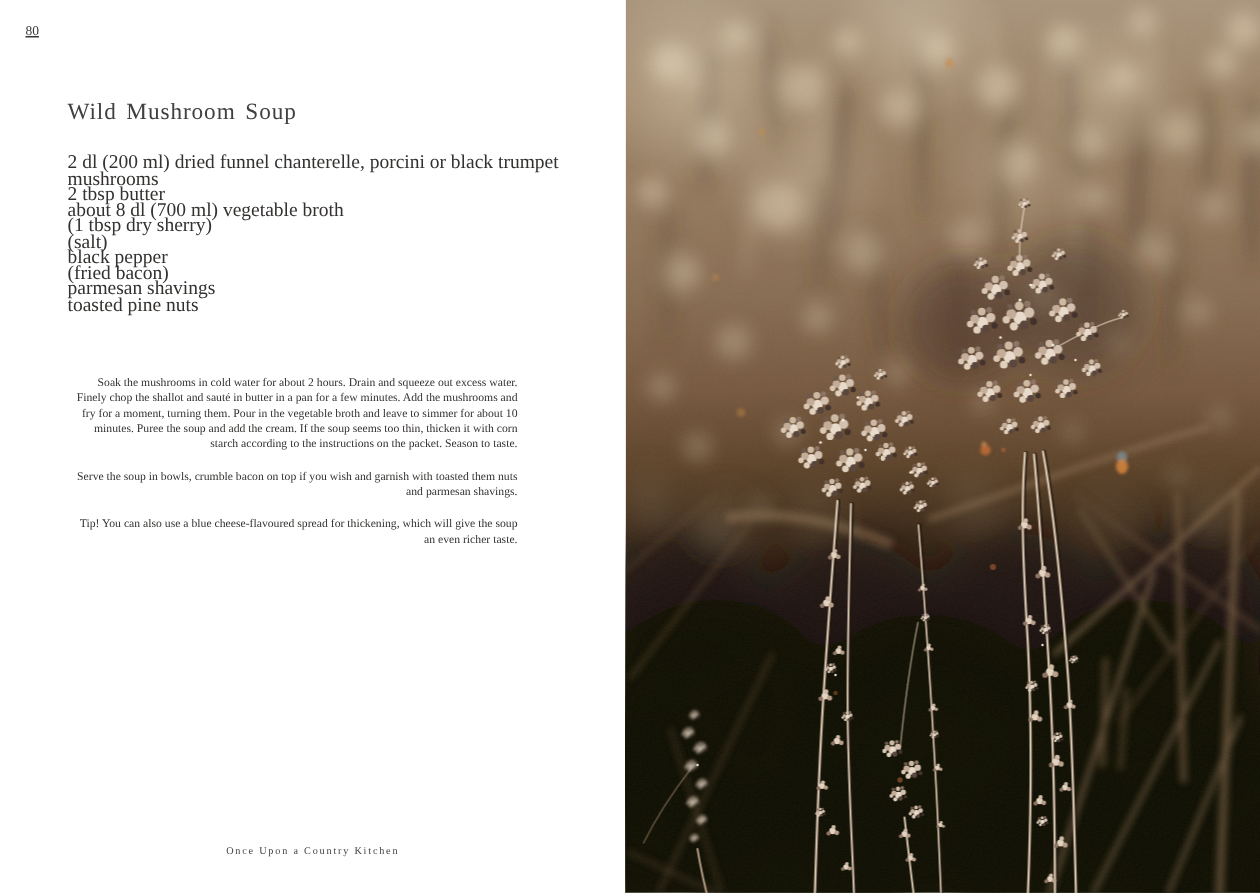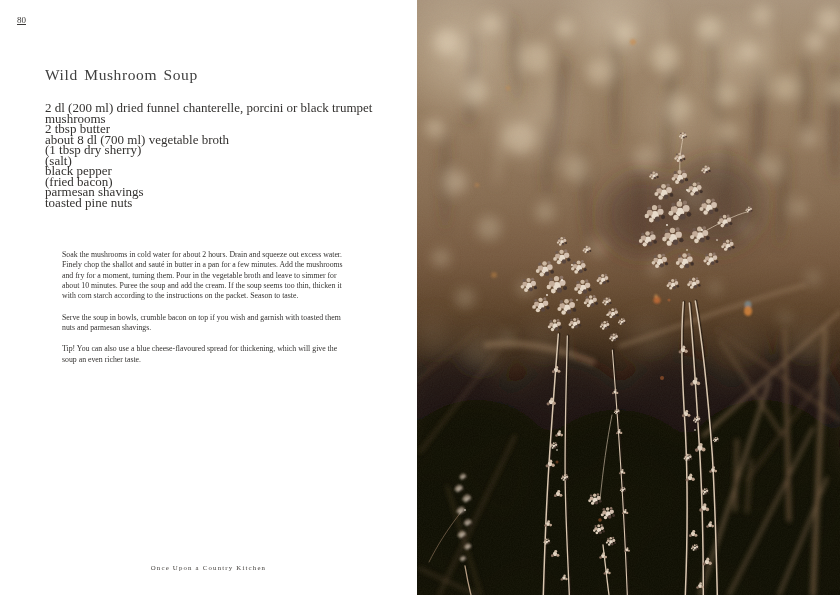--- a/index.html
+++ b/index.html
@@ -6,21 +6,21 @@
   .spread{position:relative;width:840px;height:595px;background:#ffffff;overflow:hidden;
           font-family:"Liberation Serif","DejaVu Serif",serif;color:#2e2c2a;}
   .page-left{position:absolute;left:0;top:0;width:417px;height:595px;background:#ffffff;}
   .page-number{position:absolute;left:17px;top:15px;font-size:9px;color:#3a3836;text-decoration:underline;}
   .recipe-title{position:absolute;left:45px;top:66px;margin:0;font-size:15.5px;font-weight:400;
                 letter-spacing:0.6px;word-spacing:2px;color:#404040;}
   .ingredients{position:absolute;left:45px;top:103px;margin:0;padding:0;list-style:none;
                font-size:13px;line-height:10.55px;color:#343230;}
   .instructions{position:absolute;left:45px;top:250px;width:300px;font-size:7.8px;
                 line-height:10.35px;color:#343230;}
-  .instructions p{margin:0 0 11px 17px;}
+  .instructions p{margin:0 0 11px 0;text-align:right;}
   .footer{position:absolute;left:0;top:564px;width:417px;text-align:center;font-size:6.8px;
           letter-spacing:1.2px;color:#45423f;}
   .photo{position:absolute;left:417px;top:0;width:423px;height:595px;margin:0;overflow:hidden;}
   .photo svg{display:block;width:423px;height:595px;}
 </style>
 </head>
 <body>
 
 <div class="spread">
 

